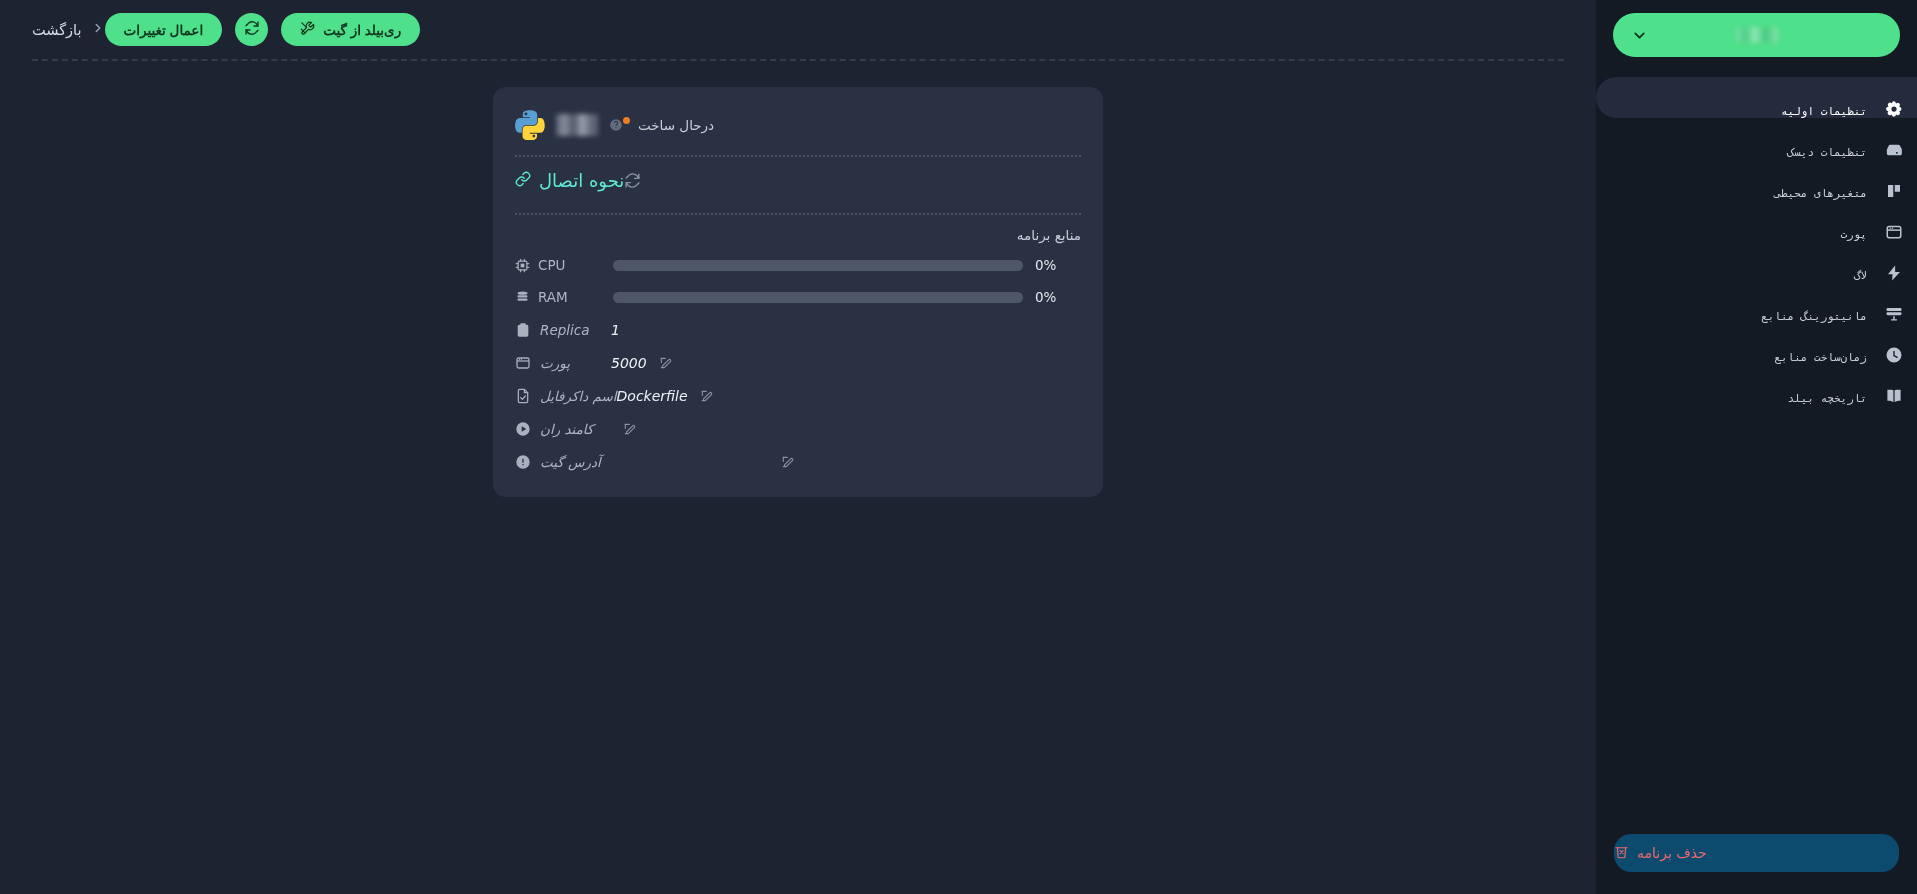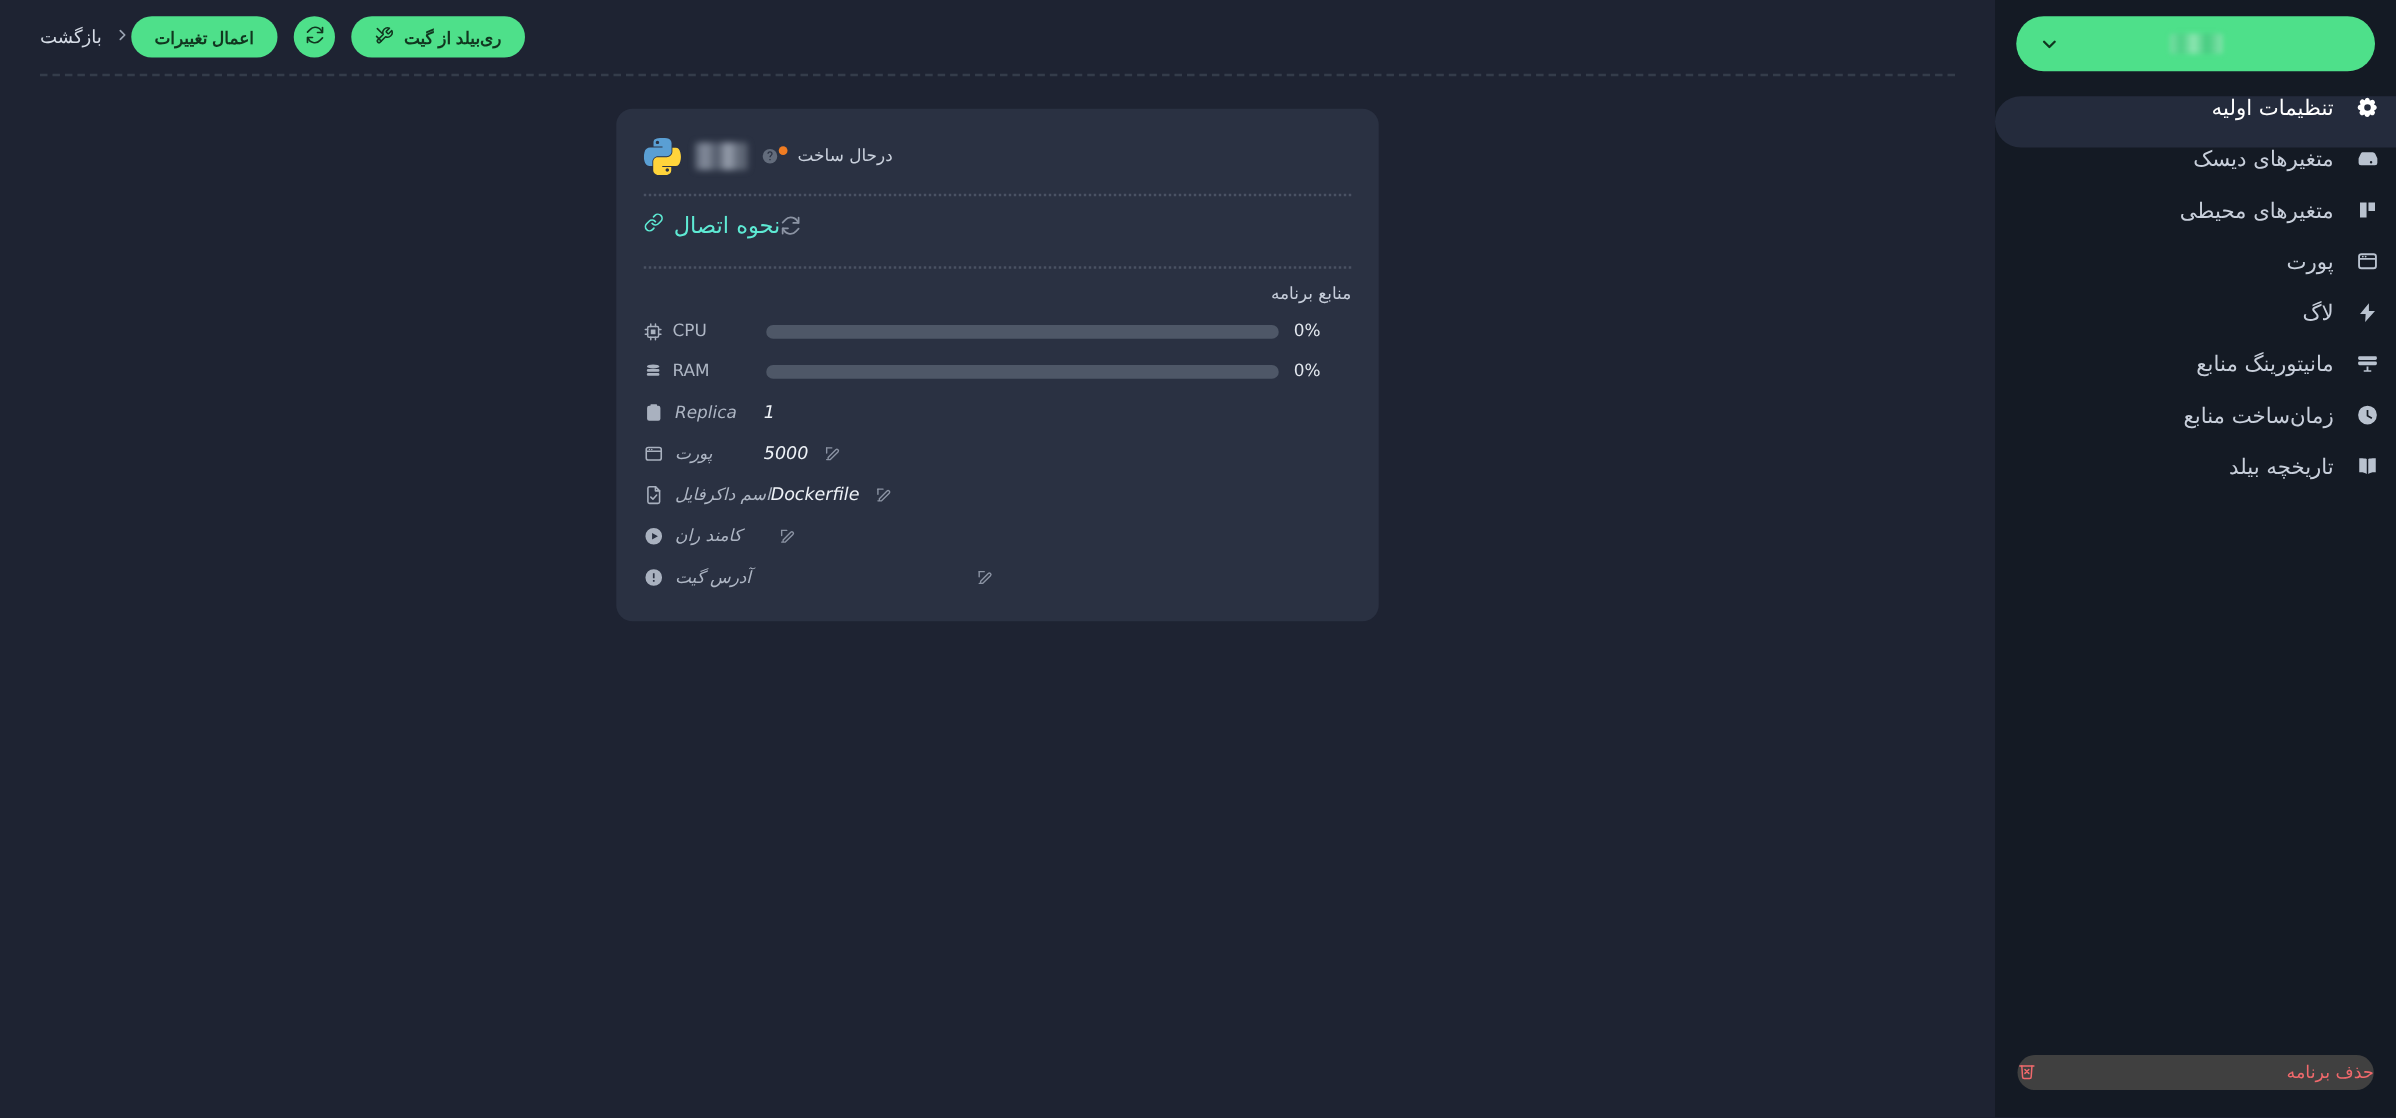--- a/index.html
+++ b/index.html
@@ -33,52 +33,53 @@
     background: linear-gradient(90deg,#7adfa6 0%,#4bcf84 22%,#8ee6b2 45%,#43cb7e 70%,#86e3ad 100%);
     filter: blur(2.2px);
     border-radius: 2px;
   }
   .brand-chev { margin-right: auto; color: #10361f; display: flex; }
   .brand-chev svg { width: 17px; height: 17px; }
 
   .nav { margin-top: 20px; display: flex; flex-direction: column; }
   .nav-item {
     height: 41px;
-    display: flex; flex-direction: row; align-items: flex-start;
+    display: flex; flex-direction: row; align-items: flex-end;
     justify-content: flex-start;
     padding: 0 0 0 0;
     color: #c8cfdb;
-    font-size: 17px;
+    font-size: 11px;
     cursor: pointer;
     position: relative;
+    font-family: Liberation Mono, monospace;
   }
   .nav-item .nav-icon {
     width: 34px; min-width: 34px;
     display: flex; align-items: center; justify-content: center;
     margin-right: 6px; margin-left: 10px;
     color: #b9c2cf;
   }
   .nav-item .nav-icon svg { width: 18px; height: 18px; display: block; }
   .nav-item .nav-label { white-space: nowrap; }
   .nav-item.active {
     background: #242b3c;
     border-top-left-radius: 22px;
     border-bottom-left-radius: 22px;
     color: #ffffff;
   }
   .nav-item.active .nav-icon { color: #ffffff; }
 
   .sidebar-spacer { flex: 1 1 auto; }
   .delete-wrap { padding: 0 18px 22px 18px; }
   .delete-btn {
-    height: 28px; border-radius: 17px;
-    background: #404040;
+    height: 38px; border-radius: 17px;
+    background: #0c4a6e;
     color: #f0696c;
     font-size: 14px;
-    display: flex; align-items: center; justify-content: space-between;
+    display: flex; align-items: center; justify-content: flex-end;
     gap: 8px;
     cursor: pointer;
   }
   .delete-btn svg { width: 15px; height: 15px; }
 
   
   .main {
     position: absolute; top: 0; right: 321px; left: 0;
     height: 894px;
     background: #1e2332;
@@ -480,21 +481,21 @@
         </span>
         <span class="nav-label">تنظیمات اولیه</span>
       </div>
 
       <div class="nav-item">
         <span class="nav-icon">
           <svg viewBox="0 0 24 24" fill="currentColor">
               <path d="M6.5 5h11a3 3 0 0 1 2.7 1.7l2 4.1c.2.4.3.8.3 1.2v4.5a2.5 2.5 0 0 1-2.5 2.5h-15A2.5 2.5 0 0 1 2.5 16.5V12c0-.4.1-.8.3-1.2l2-4.1A3 3 0 0 1 6.5 5zm9.3 9.5a1.3 1.3 0 1 0 0 2.6 1.3 1.3 0 0 0 0-2.6z"></path>
             </svg>
         </span>
-        <span class="nav-label">متغیرهای دیسک</span>
+        <span class="nav-label">تنظیمات دیسک</span>
       </div>
 
       <div class="nav-item">
         <span class="nav-icon">
           <svg viewBox="0 0 24 24" fill="currentColor">
               <path d="M4 4h7v16H4zM13 4h7v9h-7z"></path>
             </svg>
         </span>
         <span class="nav-label">متغیرهای محیطی</span>
       </div>

